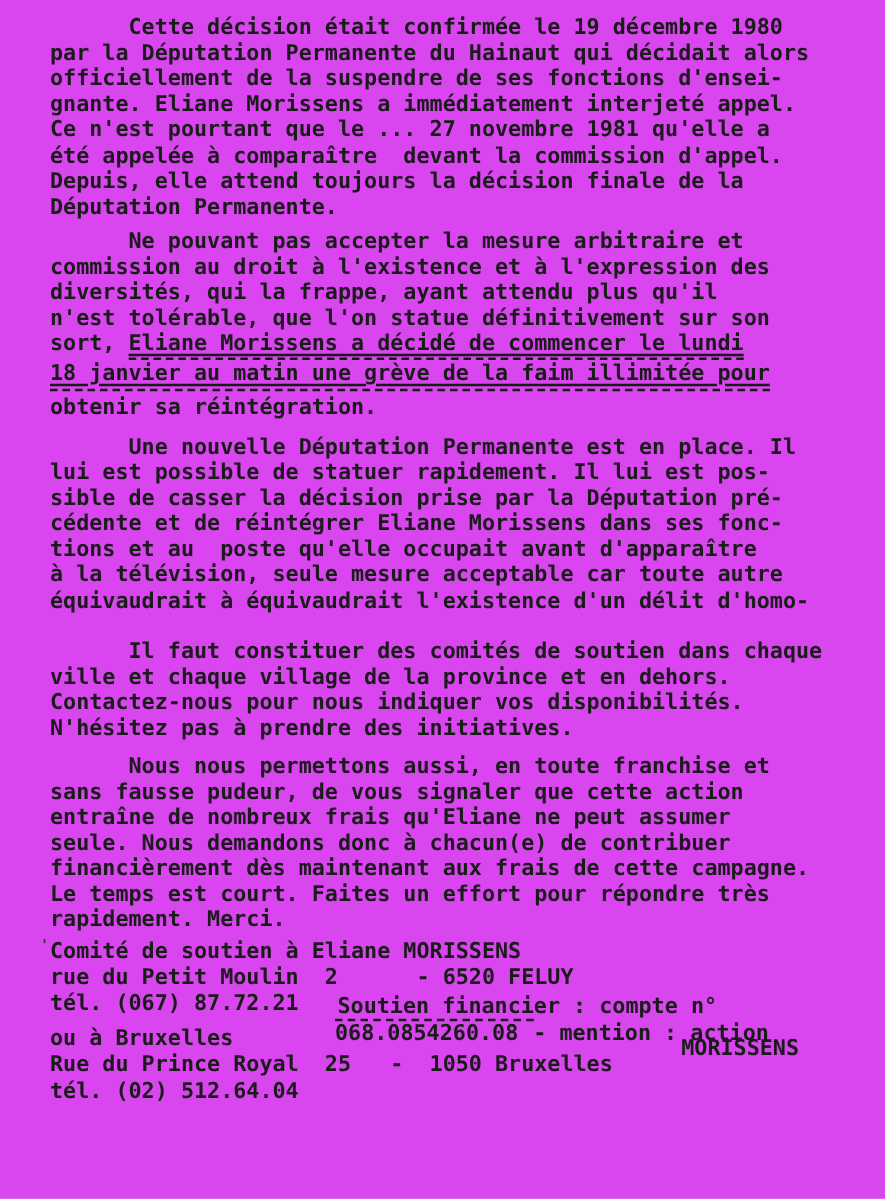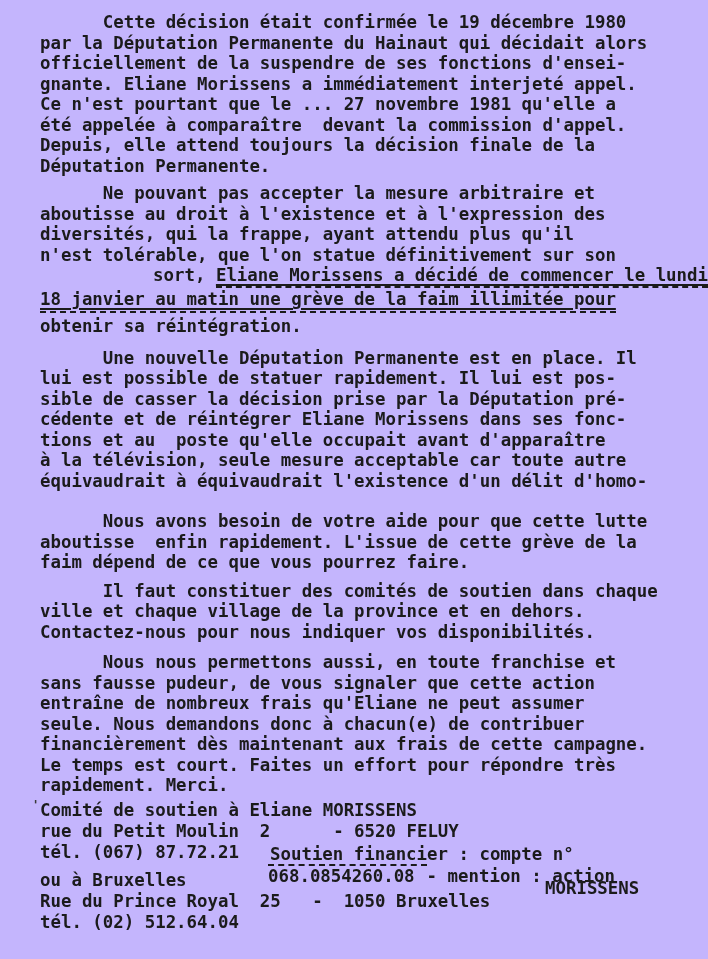--- a/index.html
+++ b/index.html
@@ -1,38 +1,38 @@
 <!DOCTYPE html>
 <html><head>
 <meta charset="utf-8">
 <style>
   html,body{margin:0;padding:0;background:#eceae6;}
   body{width:708px;height:959px;overflow:hidden;}
   .page{
     position:relative;
     width:708px;height:959px;
     box-sizing:border-box;
-    background:#c4b5fd;
+    background:#d946ef;
     color:#1b1b1b;
     font-family:"DejaVu Sans Mono", monospace;
     font-weight:bold;
     font-size:17.4px;
     line-height:20.5px;
     padding:12px 0 0 40px;
     overflow:hidden;
   }
   .ln{white-space:pre;}
   .para{margin:0;}
   .pa{margin-bottom:7px;}
   .pb{margin-bottom:11px;}
   .pc{margin-bottom:20px;}
   .pd{margin-bottom:8px;}
   .pe{margin-bottom:10px;}
   .pf{margin-bottom:4px;}
-  .e1{height:24px;text-align:right;}
+  .e1{height:24px;}
   .e2{height:27px;}
   .emph{
     display:inline-block;
     line-height:18px;
     text-decoration:underline;
     text-decoration-thickness:2px;
     text-underline-offset:3px;
     border-bottom:2.5px dashed #1b1b1b;
     padding-bottom:2px;
   }
@@ -67,48 +67,44 @@
     <div class="ln">officiellement de la suspendre de ses fonctions d'ensei-</div>
     <div class="ln">gnante. Eliane Morissens a immédiatement interjeté appel.</div>
     <div class="ln">Ce n'est pourtant que le ... 27 novembre 1981 qu'elle a</div>
     <div class="ln">été appelée à comparaître  devant la commission d'appel.</div>
     <div class="ln">Depuis, elle attend toujours la décision finale de la</div>
     <div class="ln">Députation Permanente.</div>
   </div>
 
   <div class="para pb">
     <div class="ln">      Ne pouvant pas accepter la mesure arbitraire et</div>
-    <div class="ln">aboutisse au droit à l'existence et à l'expression des</div>
+    <div class="ln">commission au droit à l'existence et à l'expression des</div>
     <div class="ln">diversités, qui la frappe, ayant attendu plus qu'il</div>
     <div class="ln">n'est tolérable, que l'on statue définitivement sur son</div>
     <div class="ln e1"><span>sort, </span><span class="emph">Eliane Morissens a décidé de commencer le lundi</span></div>
     <div class="ln e2"><span class="emph emphB">18 janvier au matin une grève de la faim illimitée pour</span></div>
     <div class="ln">obtenir sa réintégration.</div>
   </div>
 
   <div class="para pc">
     <div class="ln">      Une nouvelle Députation Permanente est en place. Il</div>
     <div class="ln">lui est possible de statuer rapidement. Il lui est pos-</div>
     <div class="ln">sible de casser la décision prise par la Députation pré-</div>
     <div class="ln">cédente et de réintégrer Eliane Morissens dans ses fonc-</div>
     <div class="ln">tions et au  poste qu'elle occupait avant d'apparaître</div>
     <div class="ln">à la télévision, seule mesure acceptable car toute autre</div>
     <div class="ln">équivaudrait à équivaudrait l'existence d'un délit d'homo-</div>
   </div>
 
-  <div class="para pd">
-    <div class="ln">      Nous avons besoin de votre aide pour que cette lutte</div>
-    <div class="ln">aboutisse  enfin rapidement. L'issue de cette grève de la</div>
-    <div class="ln">faim dépend de ce que vous pourrez faire.</div>
-  </div>
 
   <div class="para pe">
     <div class="ln">      Il faut constituer des comités de soutien dans chaque</div>
     <div class="ln">ville et chaque village de la province et en dehors.</div>
     <div class="ln">Contactez-nous pour nous indiquer vos disponibilités.</div>
+    <div class="ln">N'hésitez pas à prendre des initiatives.</div>
   </div>
 
   <div class="para pf">
     <div class="ln">      Nous nous permettons aussi, en toute franchise et</div>
     <div class="ln">sans fausse pudeur, de vous signaler que cette action</div>
     <div class="ln">entraîne de nombreux frais qu'Eliane ne peut assumer</div>
     <div class="ln">seule. Nous demandons donc à chacun(e) de contribuer</div>
     <div class="ln">financièrement dès maintenant aux frais de cette campagne.</div>
     <div class="ln">Le temps est court. Faites un effort pour répondre très</div>
     <div class="ln">rapidement. Merci.</div>

